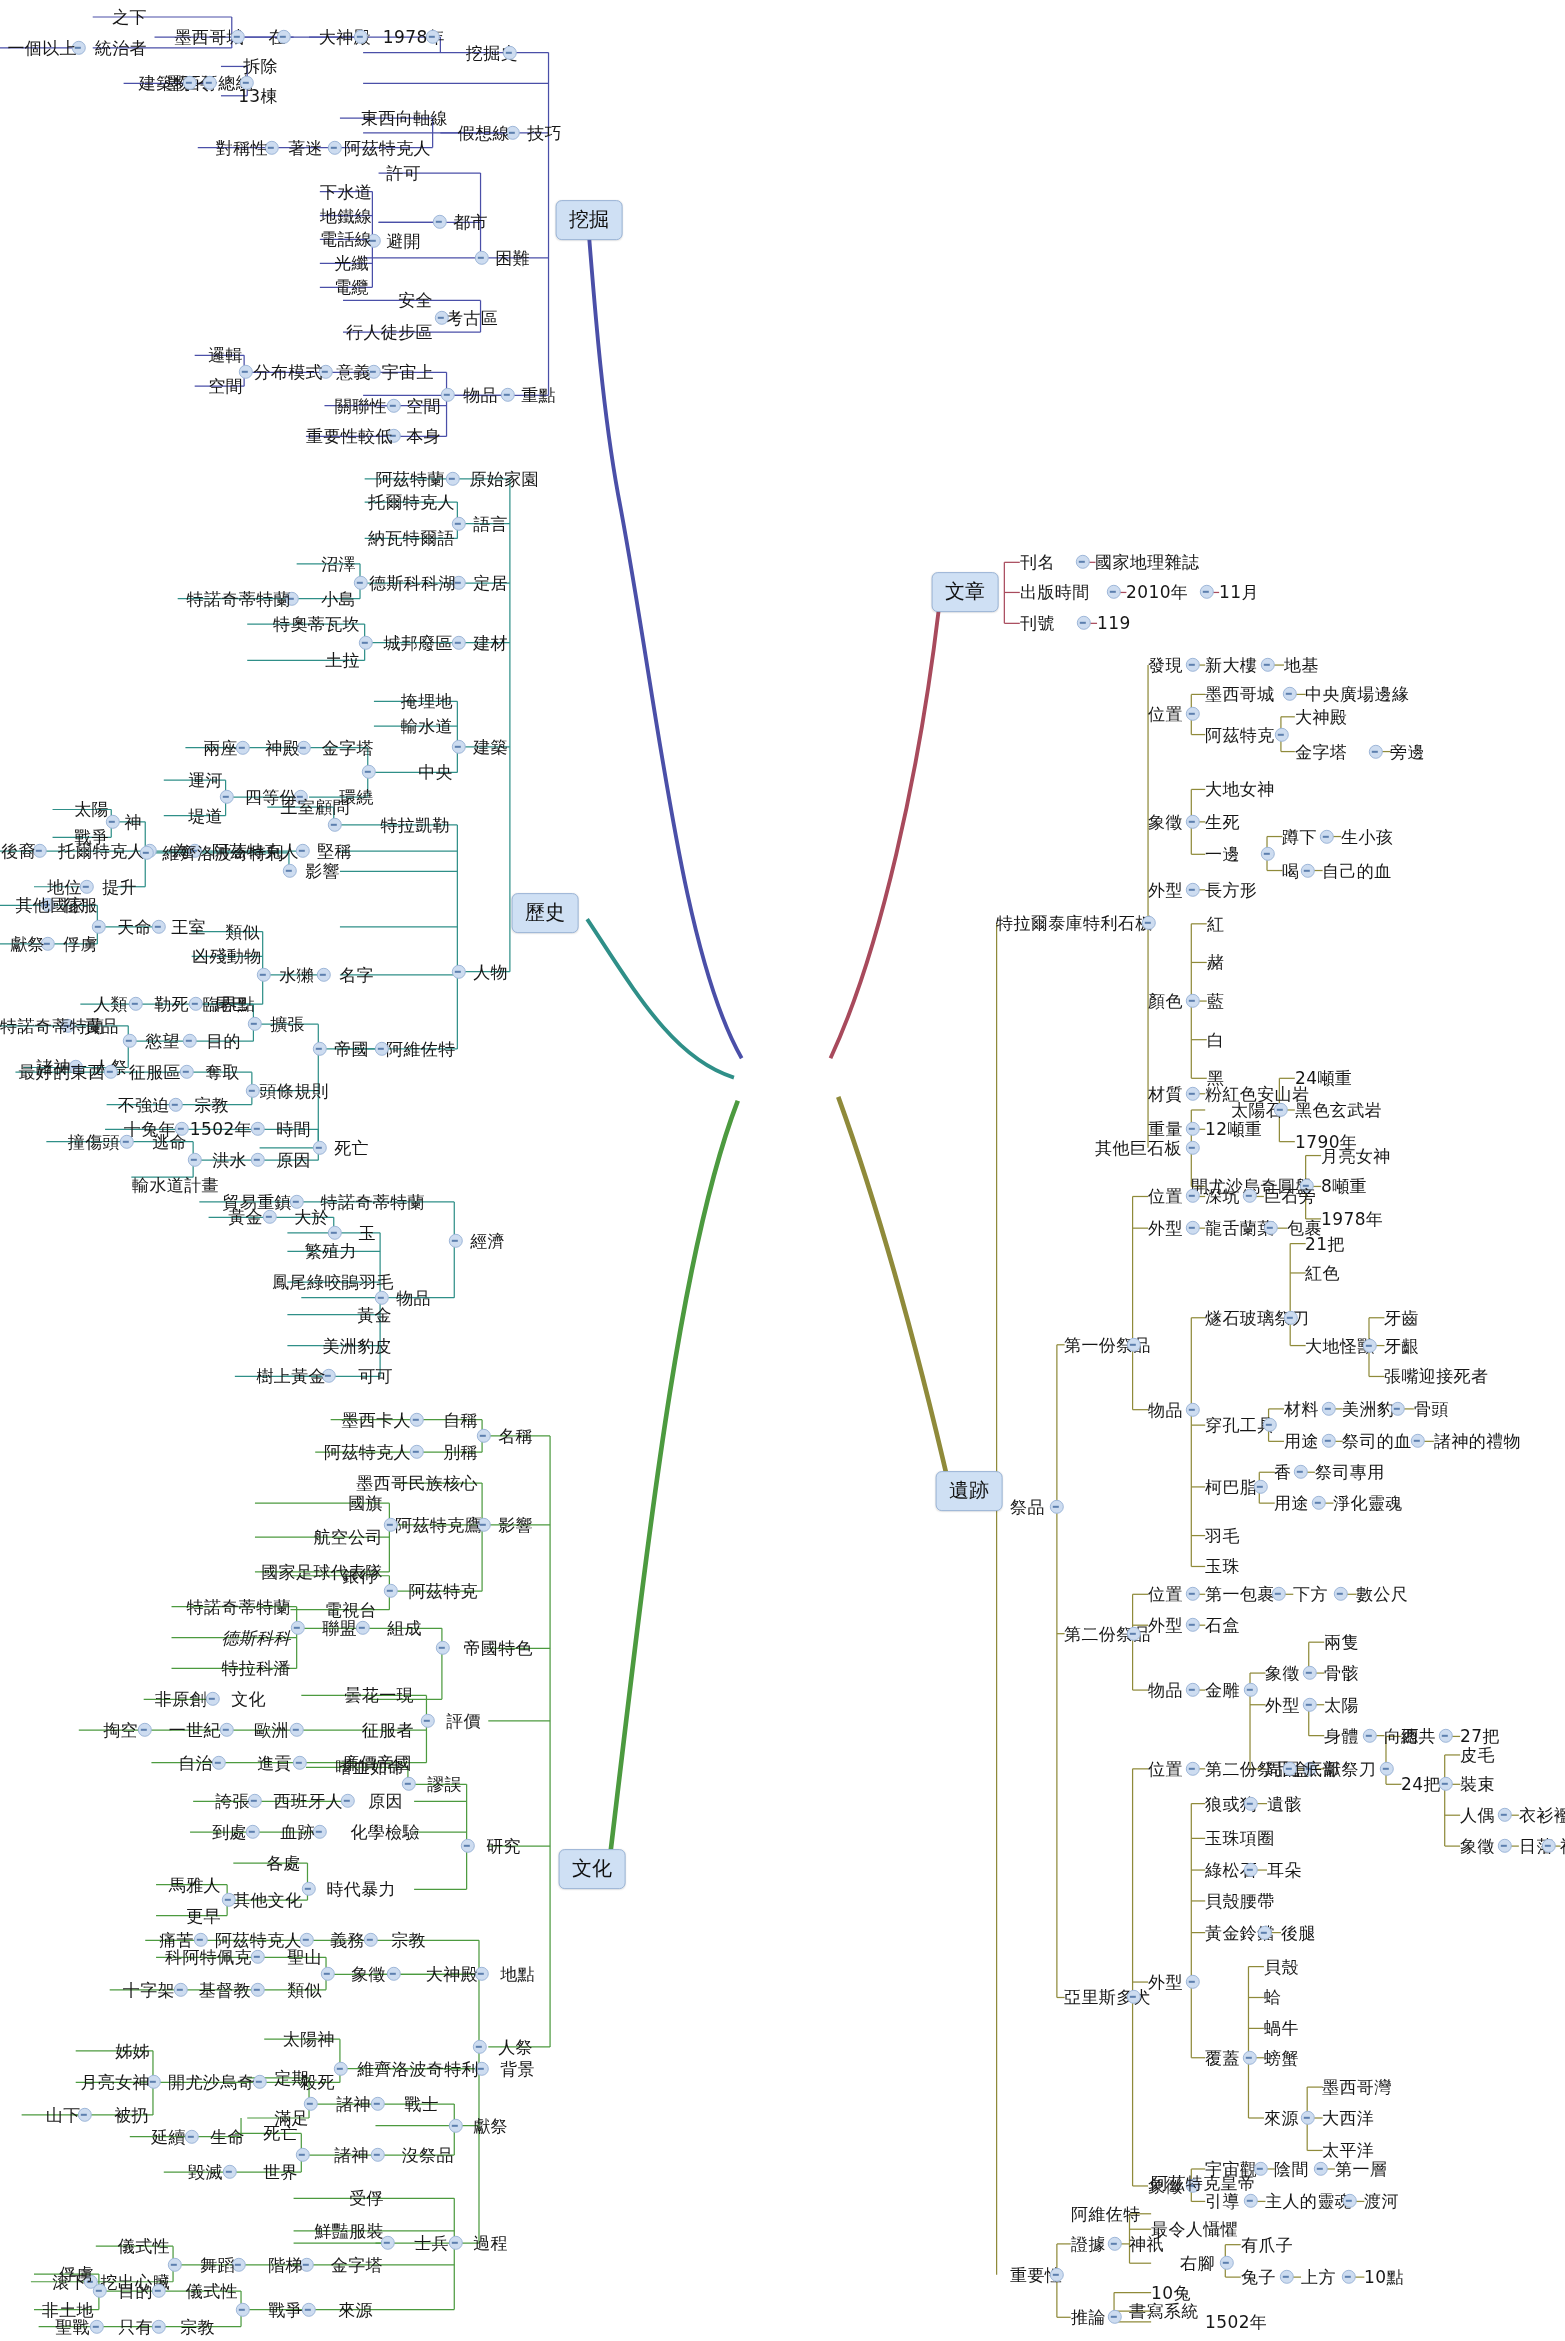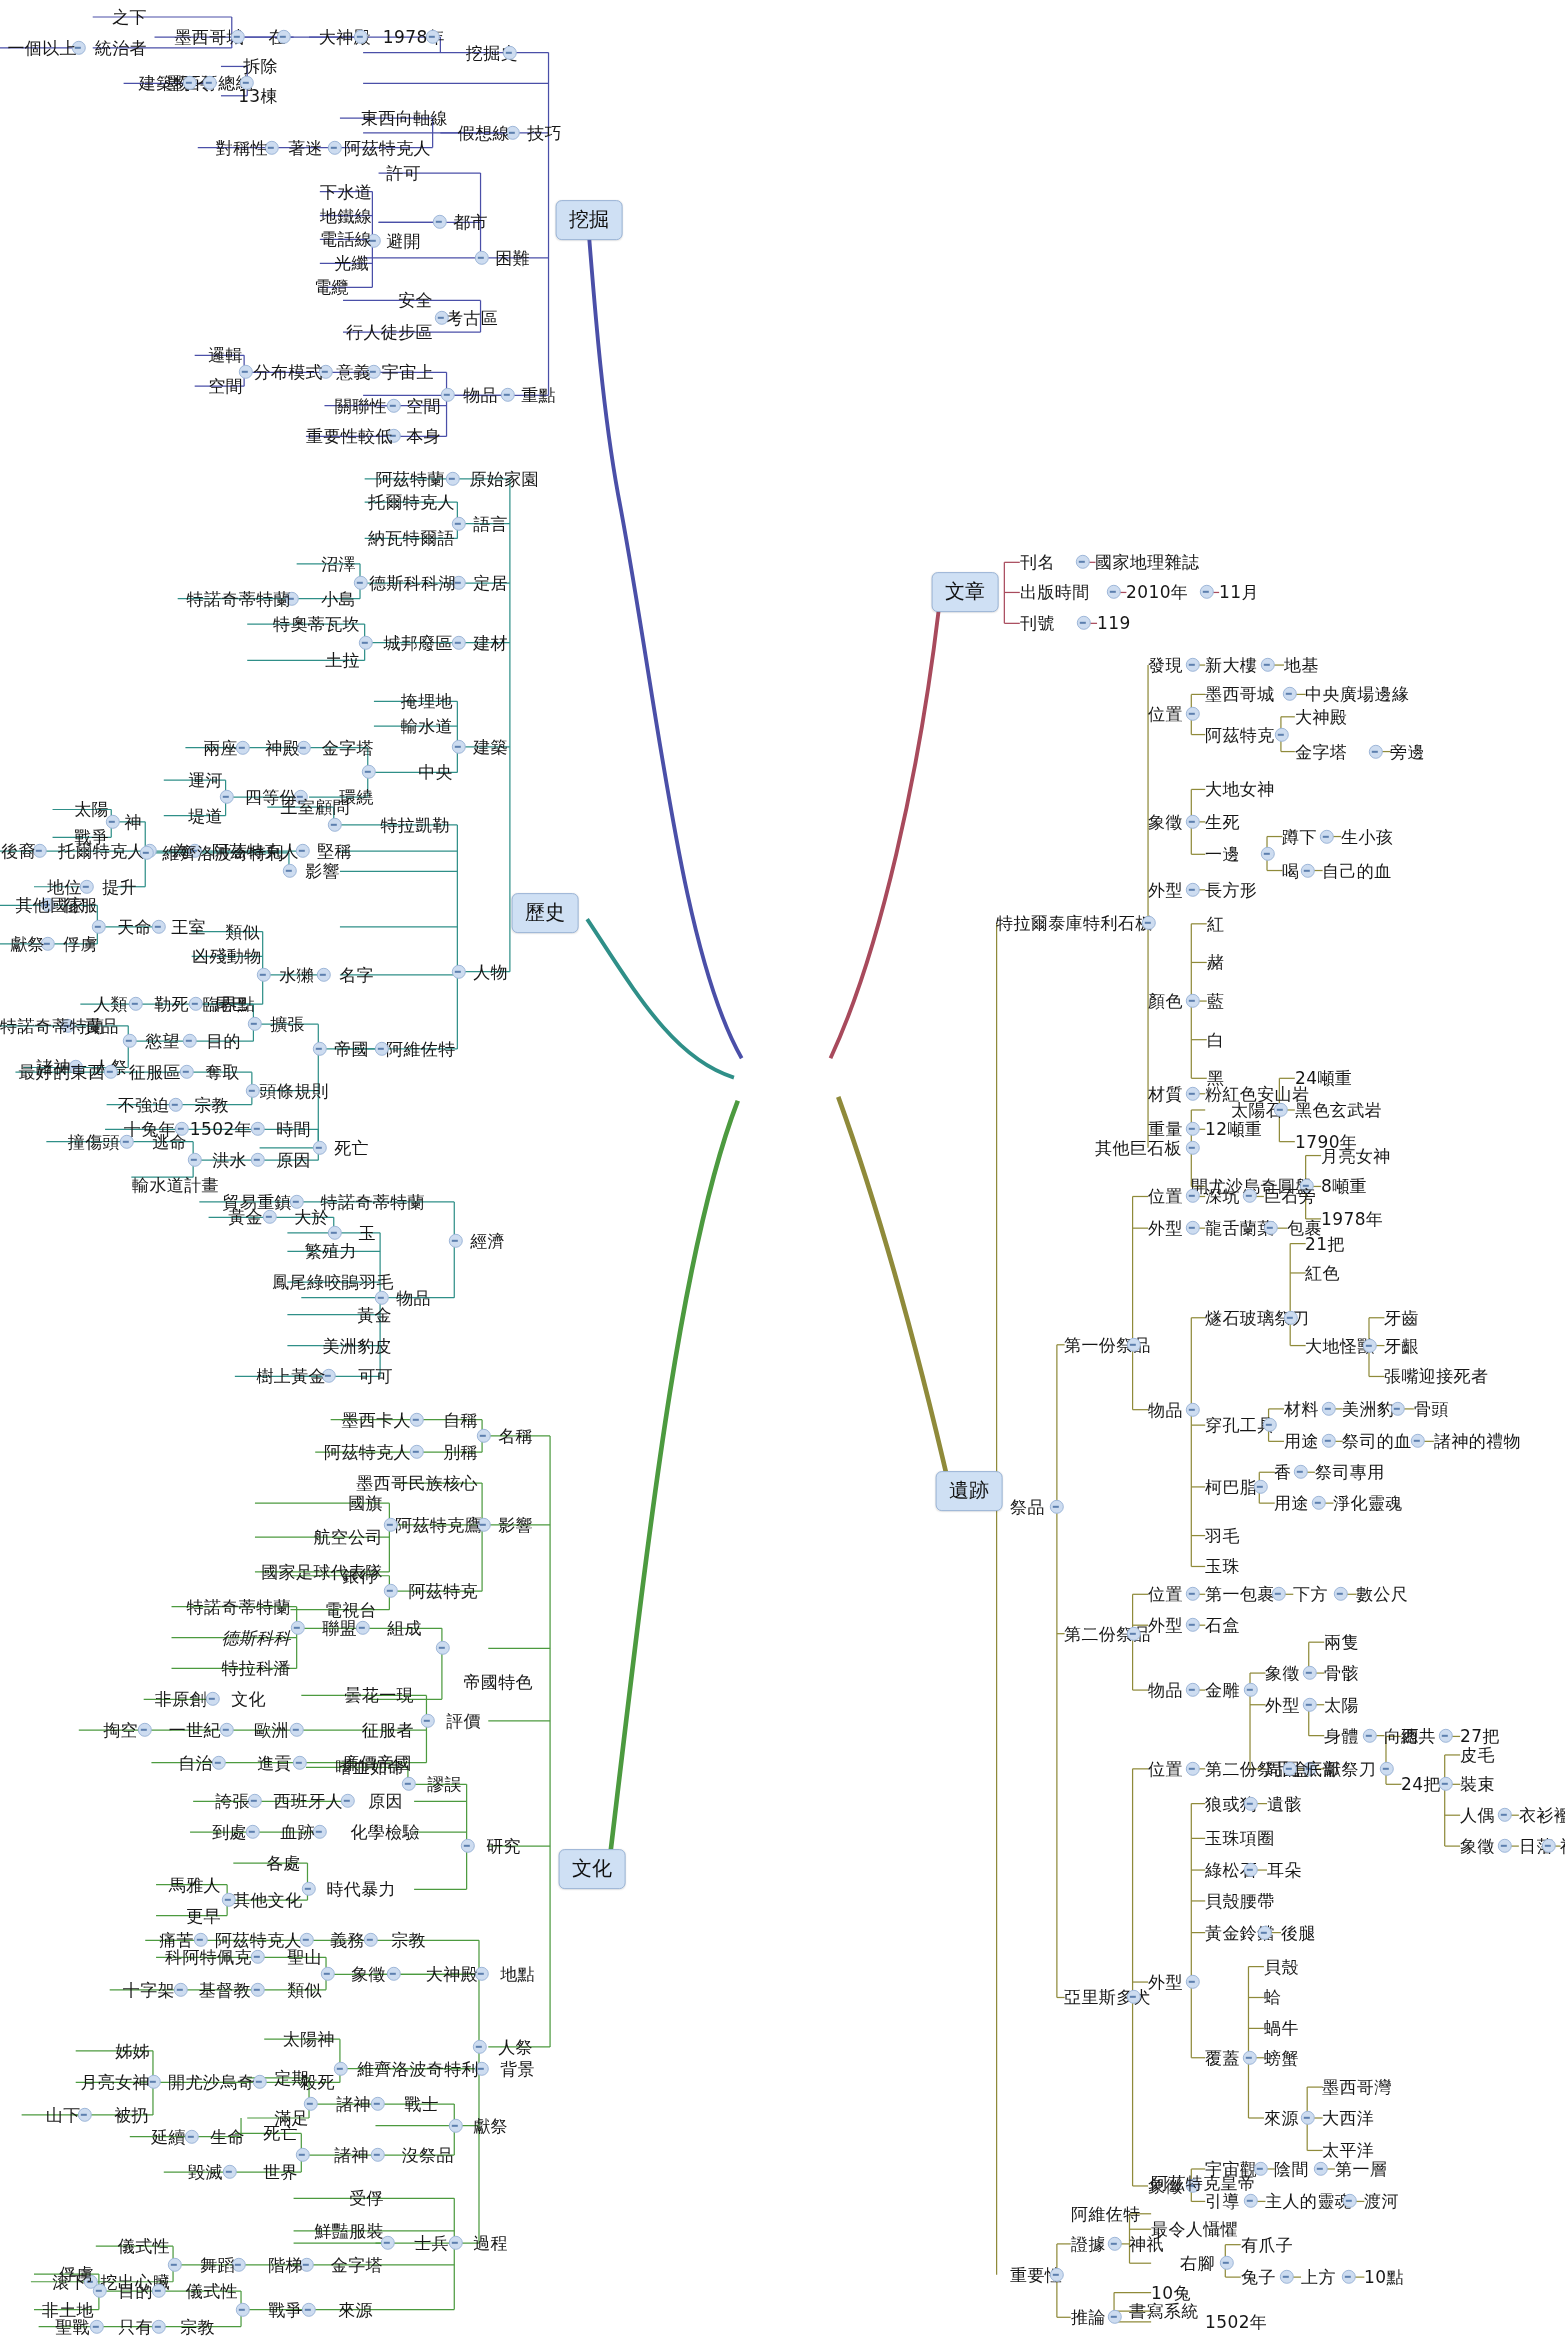--- a/index.html
+++ b/index.html
@@ -715,21 +715,21 @@
 <div class="bul" style="left:482px;top:258px;"></div>
 <div class="nd r" style="left:445px;top:222px;width:43px;">都市</div>
 <div class="bul" style="left:440px;top:222px;"></div>
 <div class="nd r" style="left:378px;top:173px;width:43px;">許可</div>
 <div class="nd r" style="left:378px;top:241px;width:43px;">避開</div>
 <div class="bul" style="left:374px;top:241px;"></div>
 <div class="nd r" style="left:320px;top:192px;width:49px;">下水道</div>
 <div class="nd r" style="left:320px;top:216px;width:49px;">地鐵線</div>
 <div class="nd r" style="left:320px;top:239px;width:49px;">電話線</div>
 <div class="nd r" style="left:320px;top:263px;width:49px;">光纖</div>
-<div class="nd r" style="left:300px;top:287px;width:49px;">電纜</div>
+<div class="nd r" style="left:320px;top:287px;width:49px;">電纜</div>
 <div class="nd r" style="left:446px;top:318px;width:48px;">考古區</div>
 <div class="bul" style="left:442px;top:318px;"></div>
 <div class="nd r" style="left:388px;top:300px;width:45px;">安全</div>
 <div class="nd r" style="left:343px;top:332px;width:90px;">行人徒步區</div>
 
 <div class="nd r" style="left:513px;top:395px;width:43px;">重點</div>
 <div class="bul" style="left:508px;top:395px;"></div>
 <div class="nd r" style="left:453px;top:395px;width:45px;">物品</div>
 <div class="bul" style="left:448px;top:395px;"></div>
 <div class="nd r" style="left:378px;top:372px;width:56px;">宇宙上</div>
@@ -922,21 +922,21 @@
 <div class="nd r" style="left:395px;top:1525px;width:83px;">阿茲特克鷹</div>
 <div class="bul" style="left:391px;top:1525px;"></div>
 <div class="nd r" style="left:255px;top:1503px;width:128px;">國旗</div>
 <div class="nd r" style="left:255px;top:1537px;width:128px;">航空公司</div>
 <div class="nd r" style="left:255px;top:1572px;width:128px;">國家足球代表隊</div>
 <div class="nd r" style="left:395px;top:1591px;width:83px;">阿茲特克</div>
 <div class="bul" style="left:391px;top:1591px;"></div>
 <div class="nd r" style="left:290px;top:1576px;width:87px;">銀行</div>
 <div class="nd r" style="left:290px;top:1610px;width:87px;">電視台</div>
 
-<div class="nd r" style="left:448px;top:1648px;width:85px;margin-top:34px;">帝國特色</div>
+<div class="nd r" style="left:448px;top:1648px;width:85px;">帝國特色</div>
 <div class="bul" style="left:443px;top:1648px;"></div>
 <div class="nd r" style="left:368px;top:1628px;width:54px;">組成</div>
 <div class="bul" style="left:363px;top:1628px;"></div>
 <div class="nd r" style="left:303px;top:1628px;width:54px;">聯盟</div>
 <div class="bul" style="left:298px;top:1628px;"></div>
 <div class="nd r" style="left:171px;top:1607px;width:120px;">特諾奇蒂特蘭</div>
 <div class="nd r" style="left:171px;top:1638px;width:120px;font-style:italic;">德斯科科</div>
 <div class="nd r" style="left:171px;top:1668px;width:120px;">特拉科潘</div>
 <div class="nd r" style="left:218px;top:1699px;width:48px;">文化</div>
 <div class="bul" style="left:213px;top:1699px;"></div>

